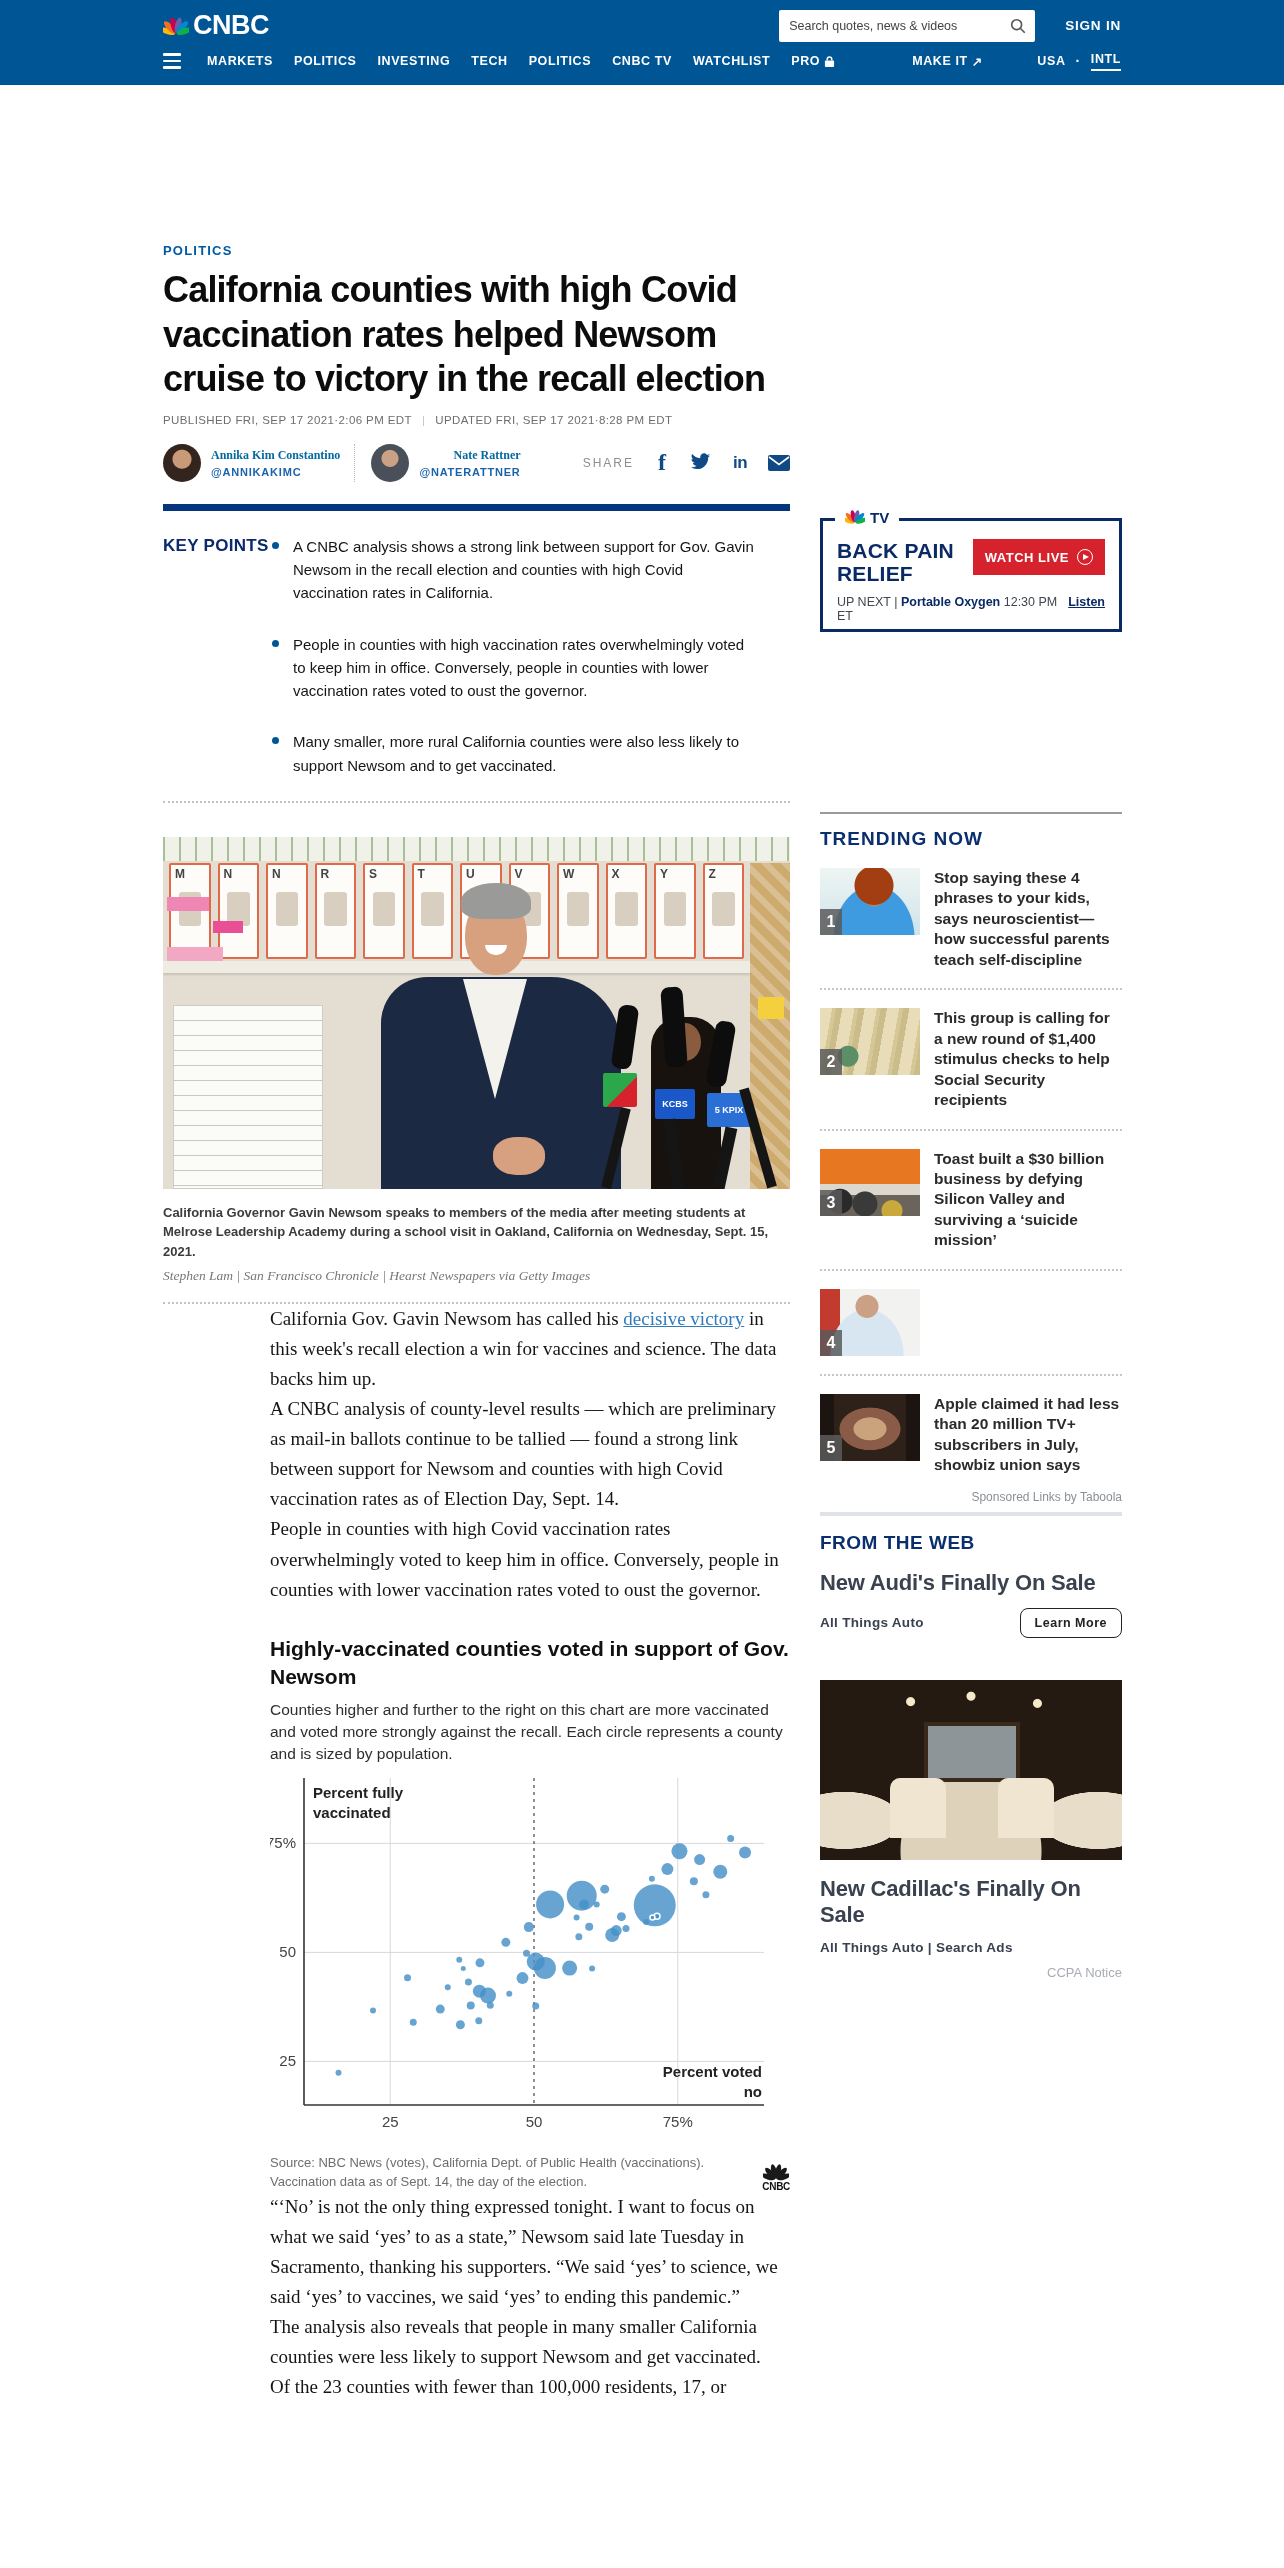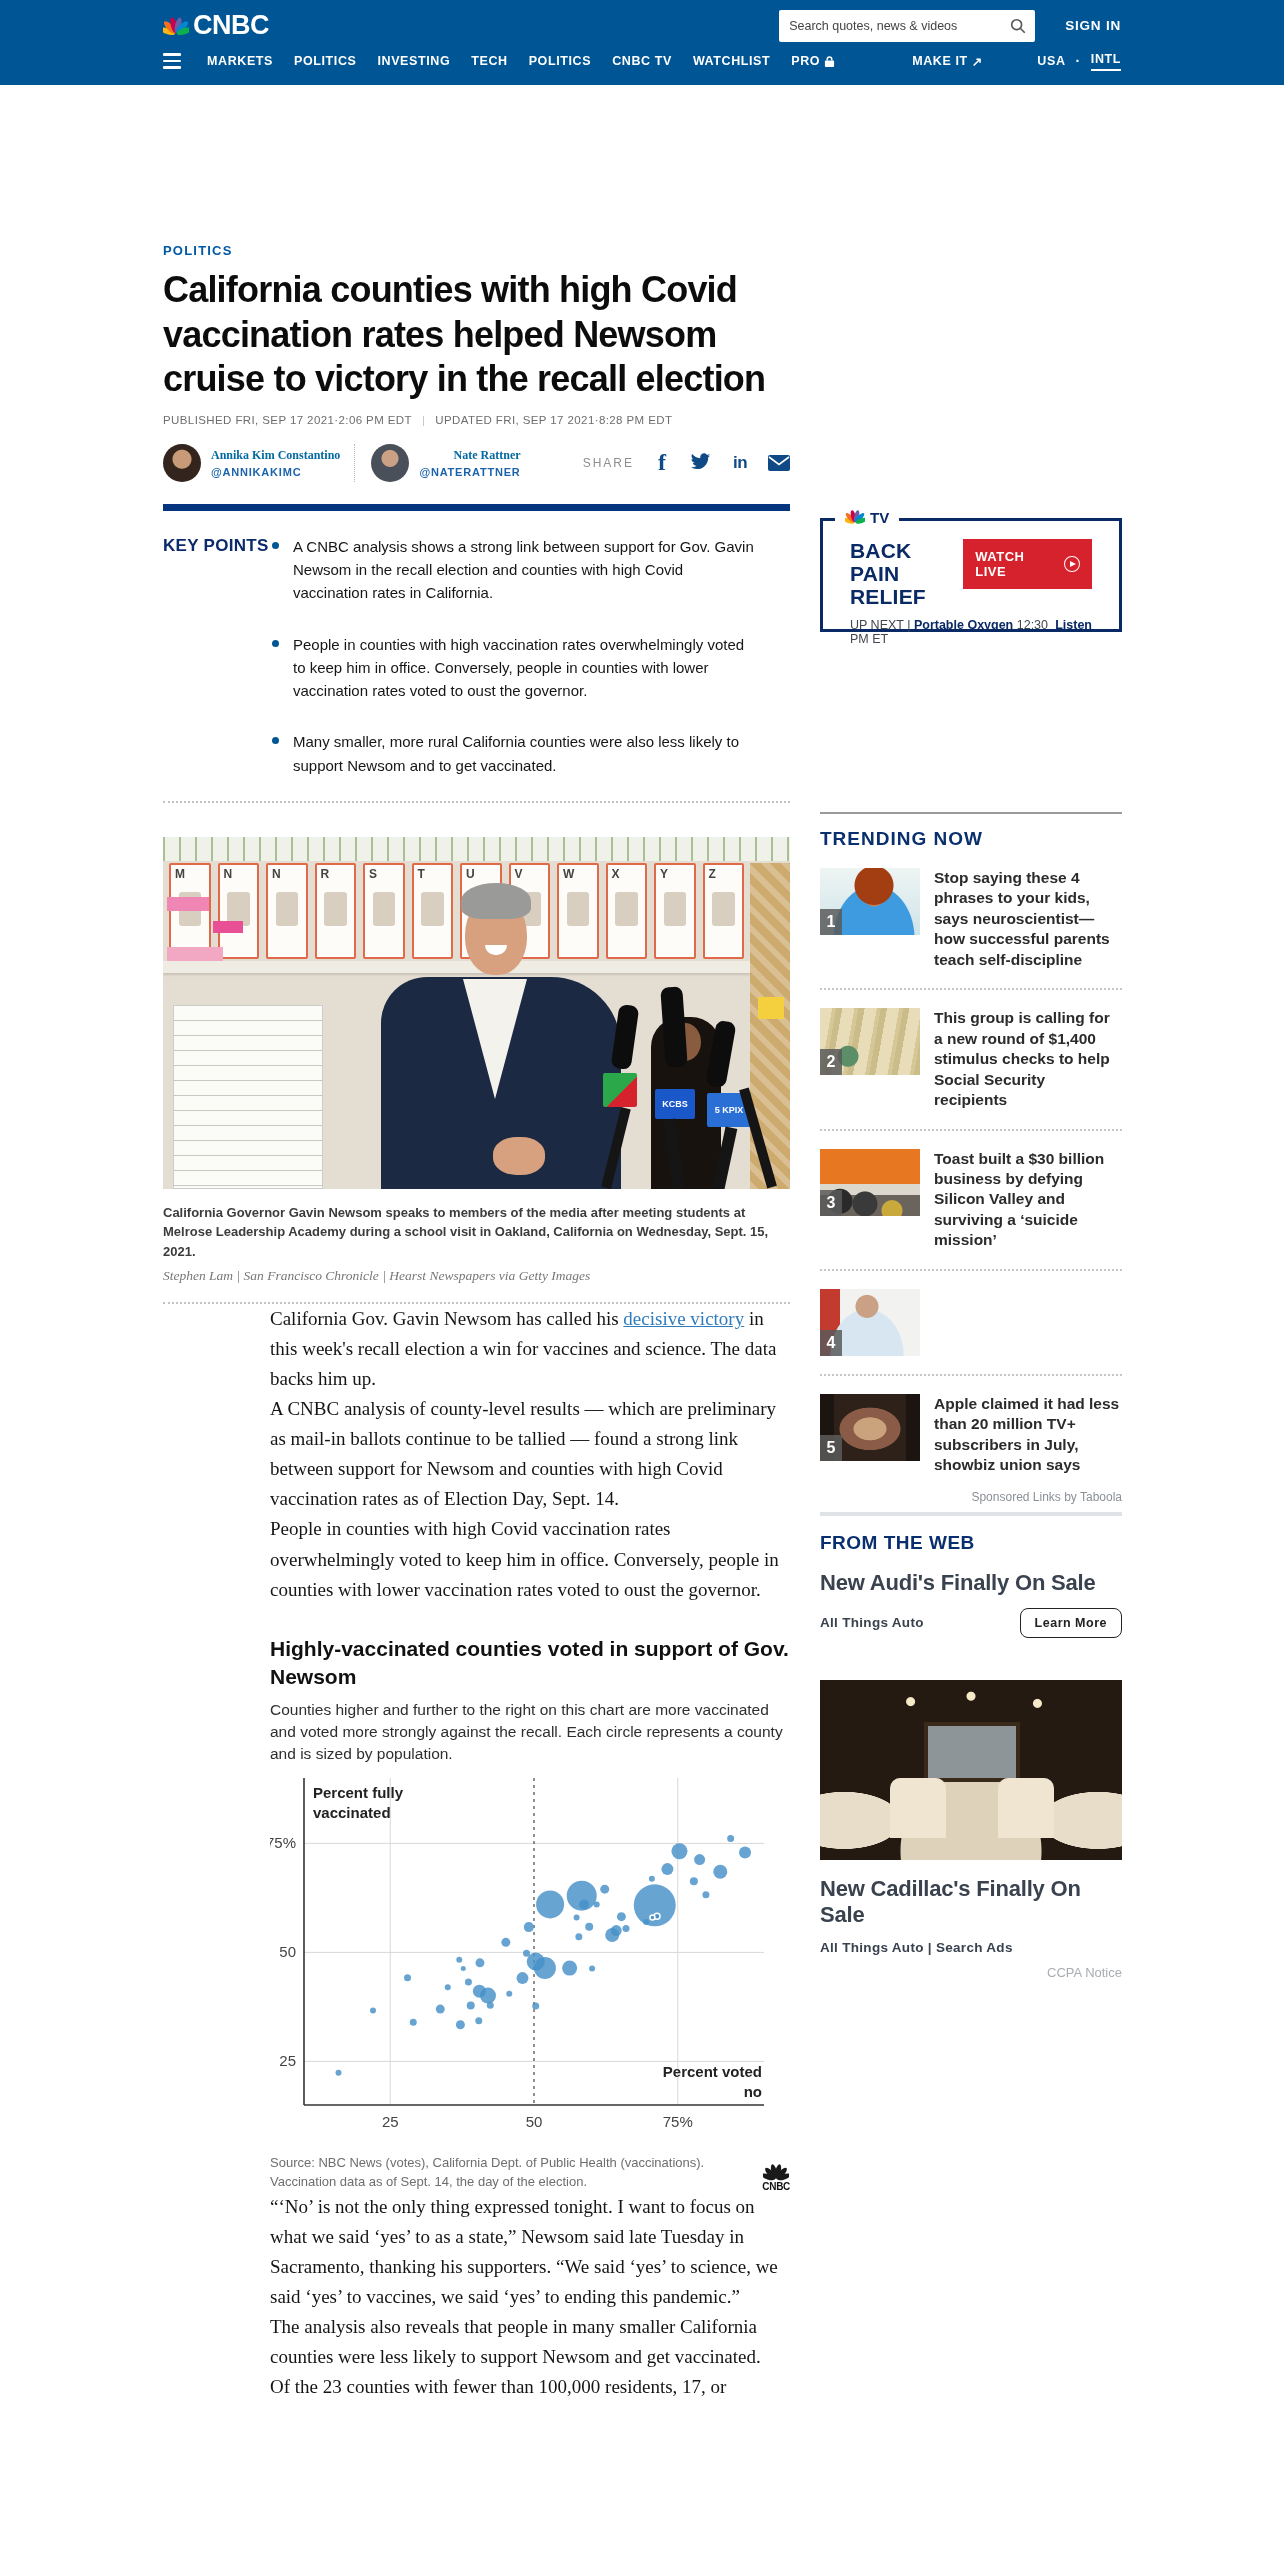--- a/index.html
+++ b/index.html
@@ -113,21 +113,21 @@
 .chart-head { margin-top:30px; font-size:21px; font-weight:bold; color:#111; line-height:1.35; }
 .chart-desc { margin-top:8px; font-size:15.5px; color:#2e2e2e; line-height:1.4; }
 .chart-svg-wrap { margin-top:14px; }
 .source-row { margin-top:10px; display:flex; align-items:flex-end; }
 .source-text { font-size:13px; color:#6e6e6e; line-height:1.45; width:440px; }
 .cnbc-mark { margin-left:auto; display:flex; flex-direction:column; align-items:center; }
 .cnbc-mark-text { font-size:10px; font-weight:bold; color:#111; letter-spacing:-0.3px; margin-top:-2px; }
 
 
 .sb-top { margin-top:433px; }
-.tv-box { border:3px solid #0a2a66; position:relative; padding:18px 27px 12px; height:114px; }
+.tv-box { border:3px solid #0a2a66; position:relative; padding:18px 14px 12px; height:114px; }
 .tv-logo { position:absolute; top:-12px; left:12px; background:#fff; padding:0 10px; display:flex;
   align-items:center; gap:5px; font-weight:bold; color:#0a2a66; font-size:15px; }
 .tv-row { display:flex; align-items:flex-start; }
 .tv-title { color:#0a2a66; font-weight:bold; font-size:21px; line-height:1.1; letter-spacing:0.2px; }
 .watch-btn { margin-left:auto; background:#d6222c; color:#fff; font-weight:bold; font-size:13px;
   letter-spacing:0.5px; padding:10px 12px; display:flex; align-items:center; gap:8px; cursor:pointer; }
 .play-ic { width:16px; height:16px; border:1.6px solid #fff; border-radius:50%; position:relative; }
 .play-ic::after { content:""; position:absolute; left:5px; top:3.6px; border-left:6px solid #fff;
   border-top:3.5px solid transparent; border-bottom:3.5px solid transparent; }
 .upnext { margin-top:10px; font-size:12.5px; color:#41474f; display:flex; }

